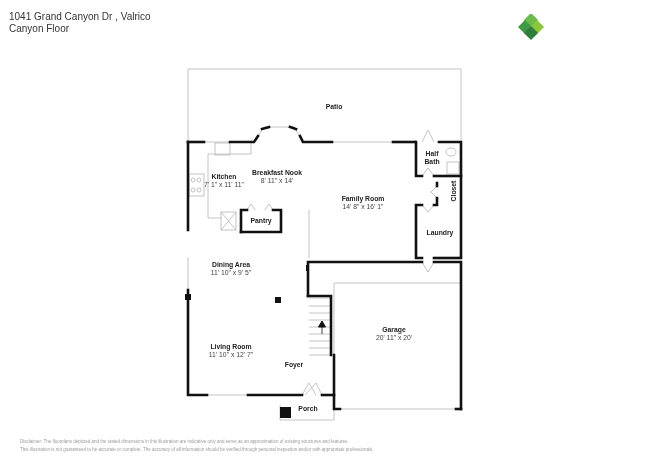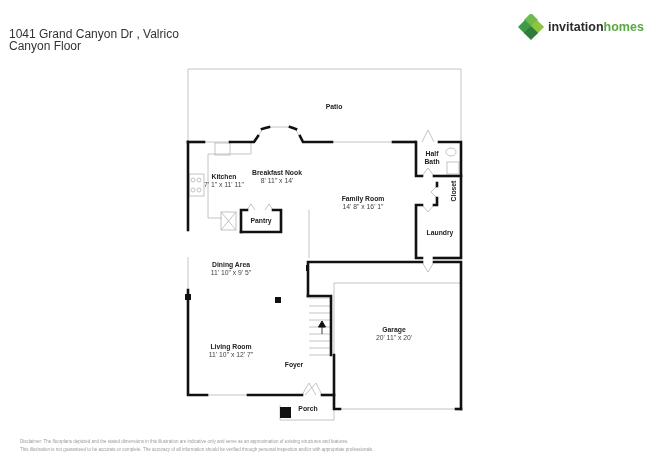--- a/index.html
+++ b/index.html
@@ -1,17 +1,17 @@
 <!DOCTYPE html>
 <html><head>
 <meta charset="utf-8">
 <style>
   html, body { margin:0; padding:0; background:#ffffff; }
   body { width:650px; height:460px; position:relative; overflow:hidden; font-family:"Liberation Sans", sans-serif; color:#222; }
-  .hdr { position:absolute; left:9px; font-size:12px; color:#333;margin-top:16px; }
+  .hdr { position:absolute; left:9px; font-size:10px; color:#333; }
   .logo { position:absolute; left:518px; top:14px; width:120px; height:28px; }
   .logo-text { position:absolute; left:30px; top:6px; font-size:12.5px; font-weight:bold; }
   .logo-text .a { color:#2b2b2b; }
   .logo-text .b { color:#5aa744; }
   svg.plan { position:absolute; left:0; top:0; }
   .lbl { position:absolute; text-align:center; font-size:6.8px; line-height:8px; transform:translateX(-50%); white-space:nowrap; }
   .lbl b { font-weight:bold; color:#222; }
   .lbl span { display:block; color:#444; }
   .disc { position:absolute; left:20px; font-size:4.5px; color:#9a9a9a; white-space:nowrap; }
 </style>
@@ -21,23 +21,20 @@
 <div class="hdr" style="top:11px">1041 Grand Canyon Dr , Valrico</div>
 <div class="hdr" style="top:23px">Canyon Floor</div>
 
 <div class="logo">
   <svg width="28" height="28" viewBox="0 0 28 28">
     <rect x="8" y="1" width="10" height="10" transform="rotate(45 13 6)" fill="#6dbb4c"></rect>
     <rect x="2" y="8" width="10" height="10" transform="rotate(45 7 13)" fill="#3f9a46"></rect>
     <rect x="14" y="8" width="10" height="10" transform="rotate(45 19 13)" fill="#8cc63f"></rect>
     <rect x="8" y="14" width="10" height="10" transform="rotate(45 13 19)" fill="#2f7d3a"></rect>
   </svg>
-  <div class="logo-text">
-    <span class="a">invitation</span><span class="b">homes</span>
-  </div>
 </div>
 
 <svg class="plan" width="650" height="460" viewBox="0 0 650 460">
 
   <g fill="none" stroke="#b5b5b5" stroke-width="0.8">
     <polyline points="188,142 188,69 461,69 461,142"></polyline>
   </g>
 
   <g fill="none" stroke="#b5b5b5" stroke-width="0.8">
 

